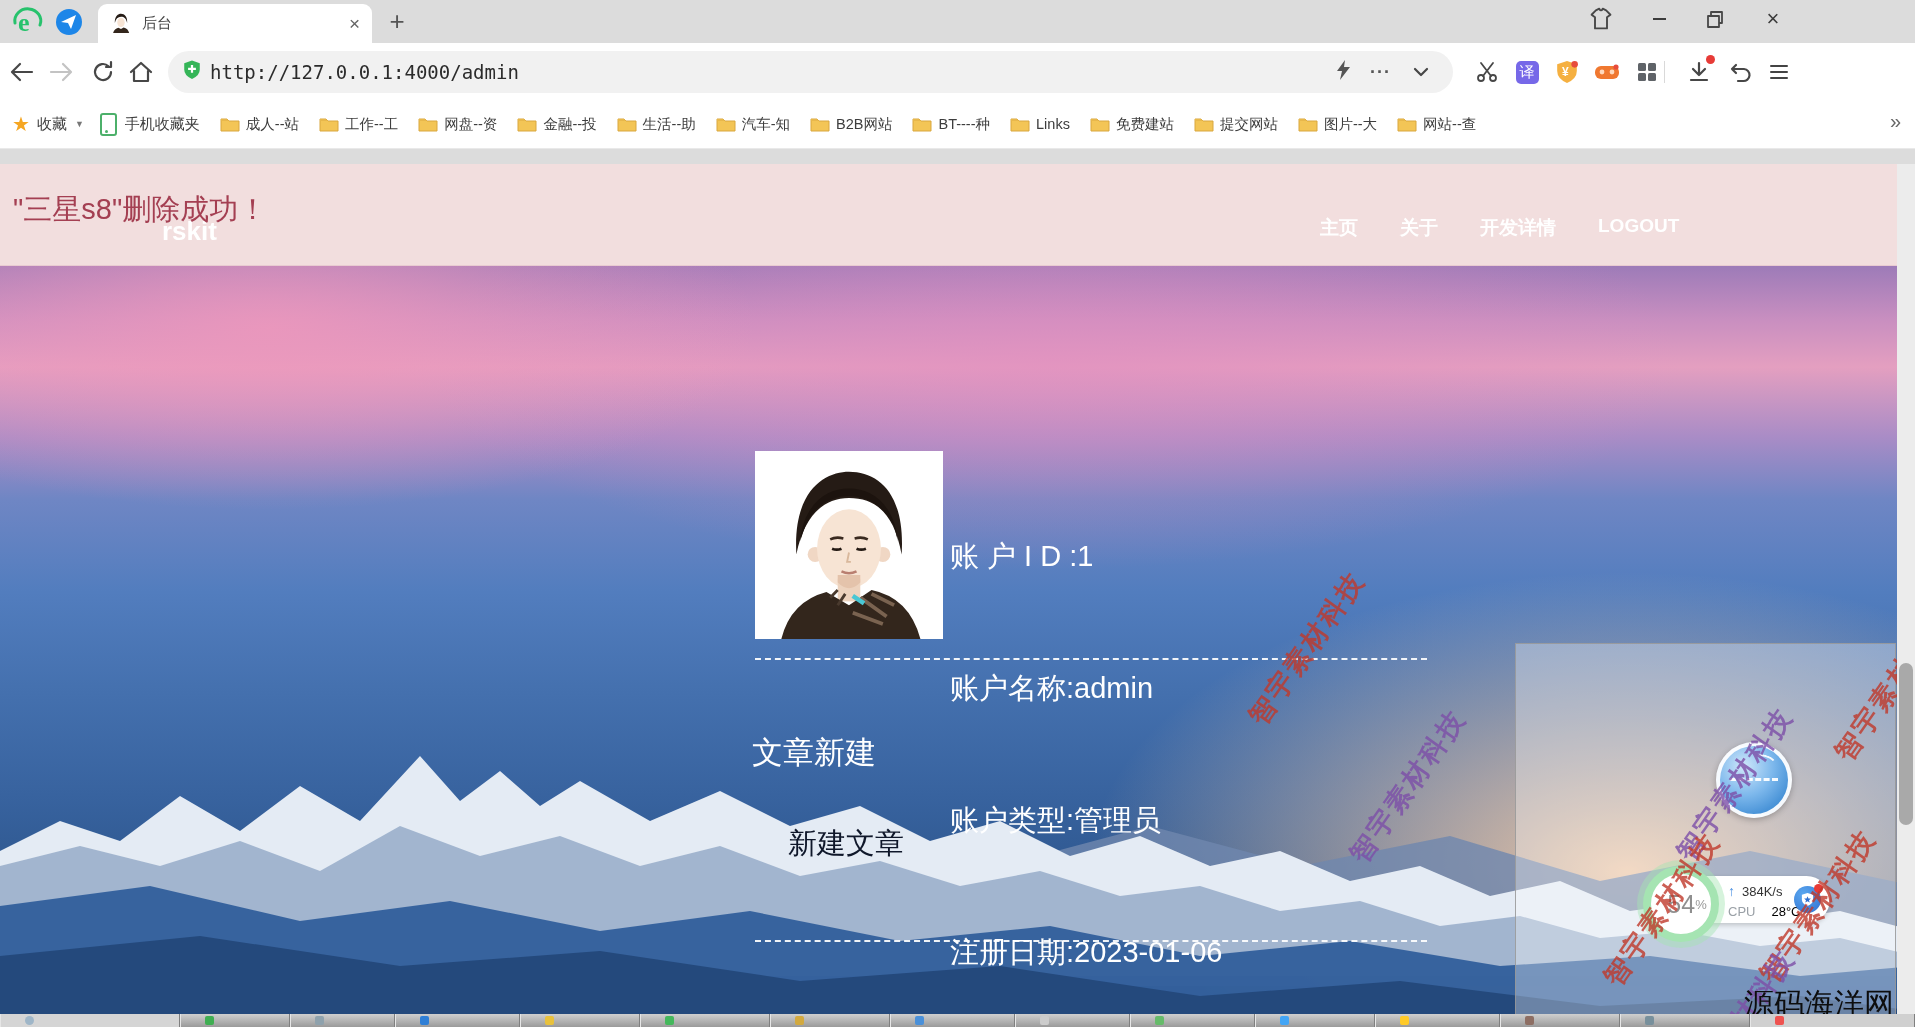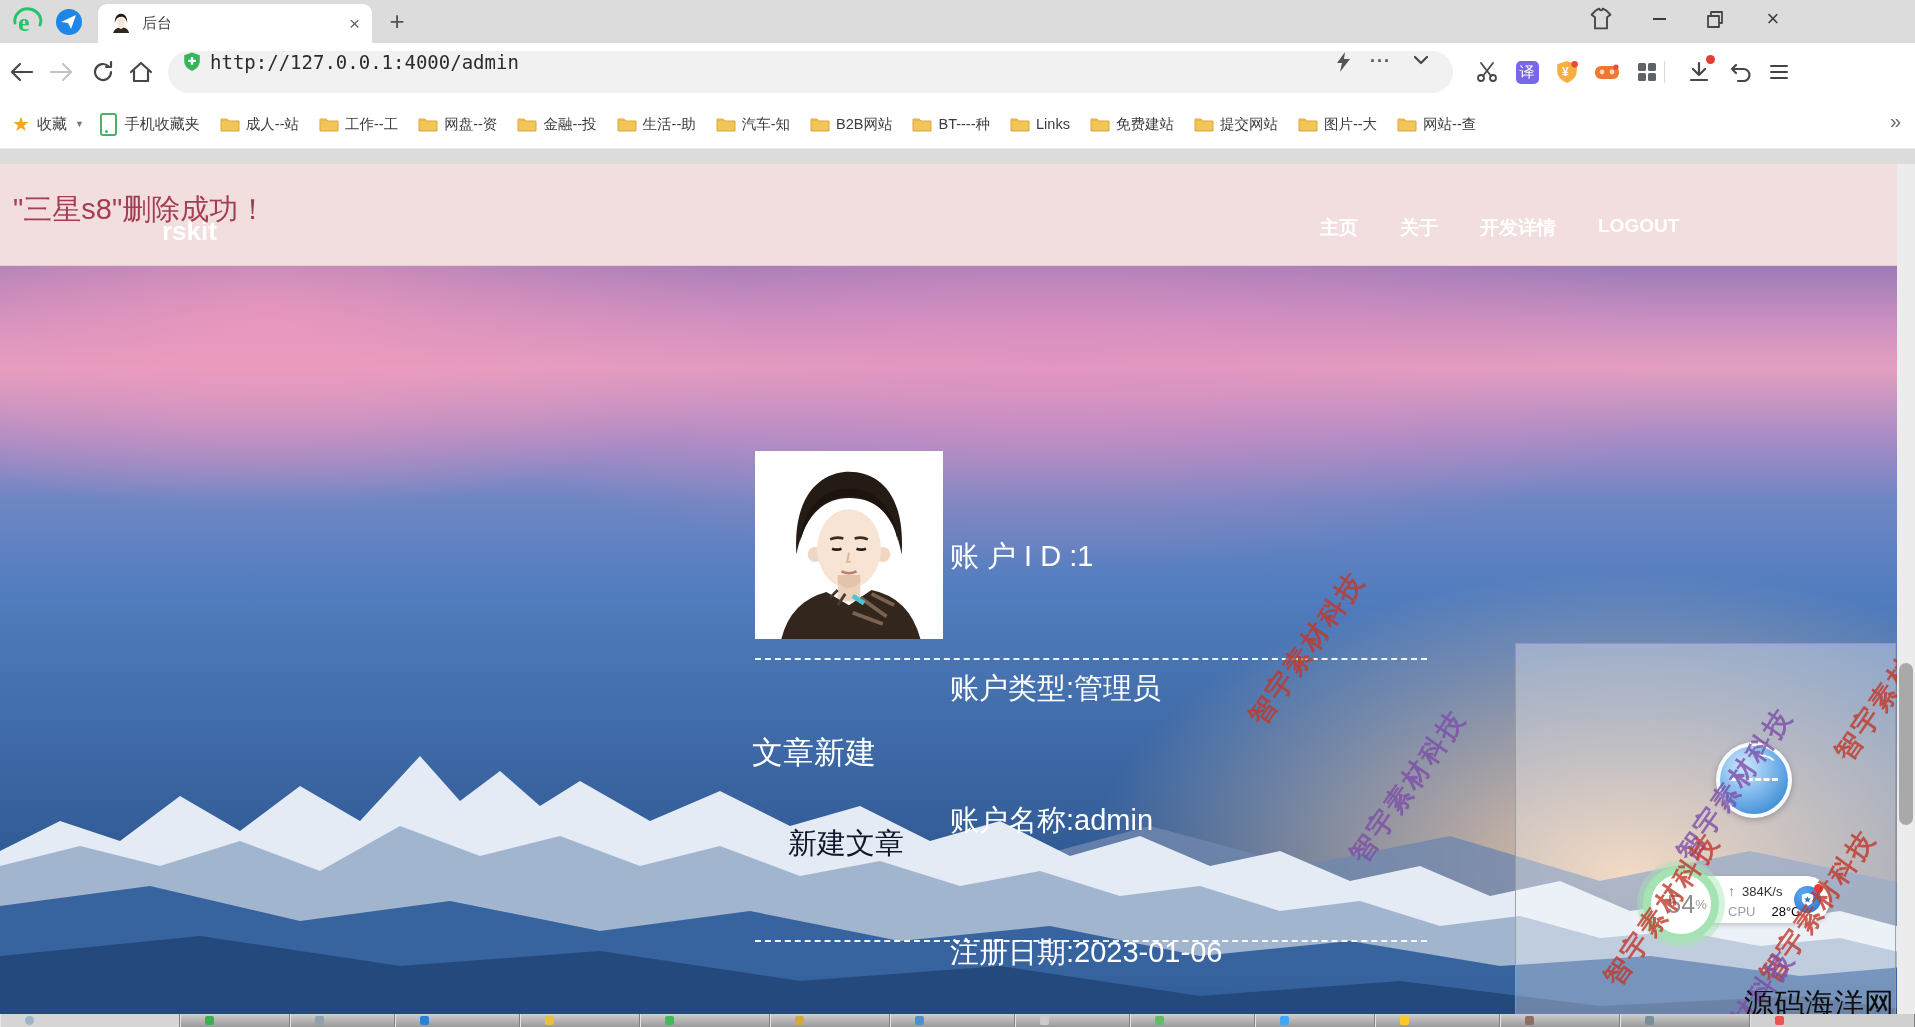--- a/index.html
+++ b/index.html
@@ -12,21 +12,21 @@
        border-radius:9px 9px 0 0;display:flex;align-items:center;}
   .tab-title{font-size:15px;color:#444;margin-left:10px;flex:1;}
   .tab-close{font-size:19px;color:#666;margin-right:12px;cursor:default;}
   .newtab{position:absolute;left:382px;top:6px;width:30px;height:30px;font-size:26px;color:#555;
           text-align:center;line-height:30px;}
   .winbtn{position:absolute;top:4px;width:26px;height:30px;display:flex;align-items:center;justify-content:center;color:#3c3c3c;}
   
   .toolbar{position:absolute;left:0;top:43px;width:100%;height:57px;background:#ffffff;}
   .tbicon{position:absolute;top:14px;width:30px;height:30px;display:flex;align-items:center;justify-content:center;}
   .addressbar{position:absolute;left:168px;top:8px;width:1285px;height:42px;background:#f1f1f1;
-              border-radius:21px;display:flex;}
+              border-radius:21px;display:flex;align-items:center;}
   .url{font-family:"DejaVu Sans Mono","Liberation Mono",monospace;font-size:19px;color:#2b2b2b;margin-left:8px;}
   .dots{font-size:18px;font-weight:bold;color:#555;letter-spacing:1px;}
   .grid4{width:18px;height:18px;display:grid;grid-template-columns:8px 8px;grid-template-rows:8px 8px;gap:2px;}
   .grid4 i{background:#5f6368;border-radius:1.5px;}
   .sep{position:absolute;left:1664px;top:18px;width:1px;height:22px;background:#d9d9d9;}
   .reddot{position:absolute;width:9px;height:9px;border-radius:50%;background:#e73b37;}
   .transbox{width:23px;height:23px;background:#7668e8;border-radius:5px;color:#fff;font-size:15px;
             display:flex;align-items:center;justify-content:center;}
   .burger{width:18px;height:14px;display:flex;flex-direction:column;justify-content:space-between;}
   .burger i{height:2.4px;background:#444;border-radius:2px;}
@@ -391,22 +391,22 @@
         <rect x="44" y="68" width="12" height="12" fill="#edd3be"></rect>
         <path d="M44 70 Q50 76 56 70 L56 66 L44 66 Z" fill="#e4c3ab"></path>
         <path d="M14 100 Q19 80 38 75 L50 82 L62 74 Q82 78 88 100 Z" fill="#33261c"></path>
         <path d="M56 78 L70 88 M52 86 L68 92 M62 76 L74 82" stroke="#7a6350" stroke-width="2" fill="none"></path>
         <path d="M52 77 L58 81" stroke="#49c7d4" stroke-width="2.4" fill="none"></path>
         <path d="M44 74 L40 78 M48 76 L44 82" stroke="#4a3a2e" stroke-width="1.5" fill="none"></path>
       </svg>
     </span>
     <div class="account">
       <div>账 户 I D :1</div>
+      <div>账户名称:admin</div>
       <div>账户类型:管理员</div>
-      <div>账户名称:admin</div>
       <div>注册日期:2023-01-06</div>
     </div>
 
     <div class="divider" style="top:494px;"></div>
     <div class="heading" style="top:568px;">文章新建</div>
     <a class="newlink" href="#">新建文章</a>
     <div class="divider" style="top:776px;"></div>
     <div class="heading" style="top:850px;">文章管理</div>
 
     <div class="panel"></div>

